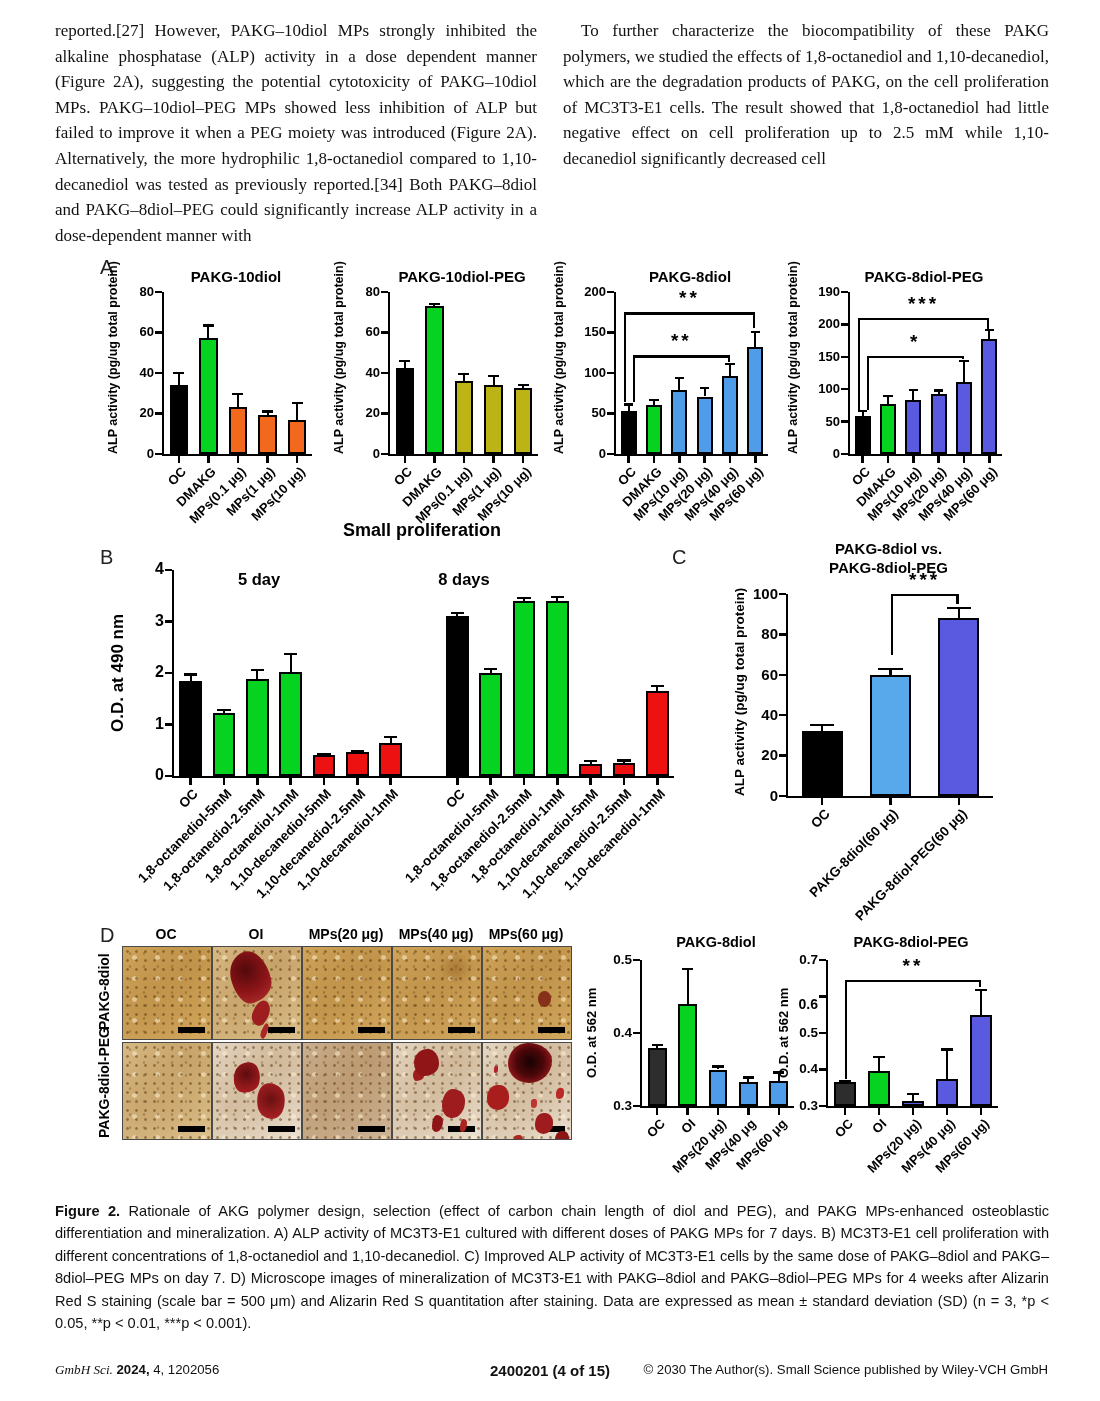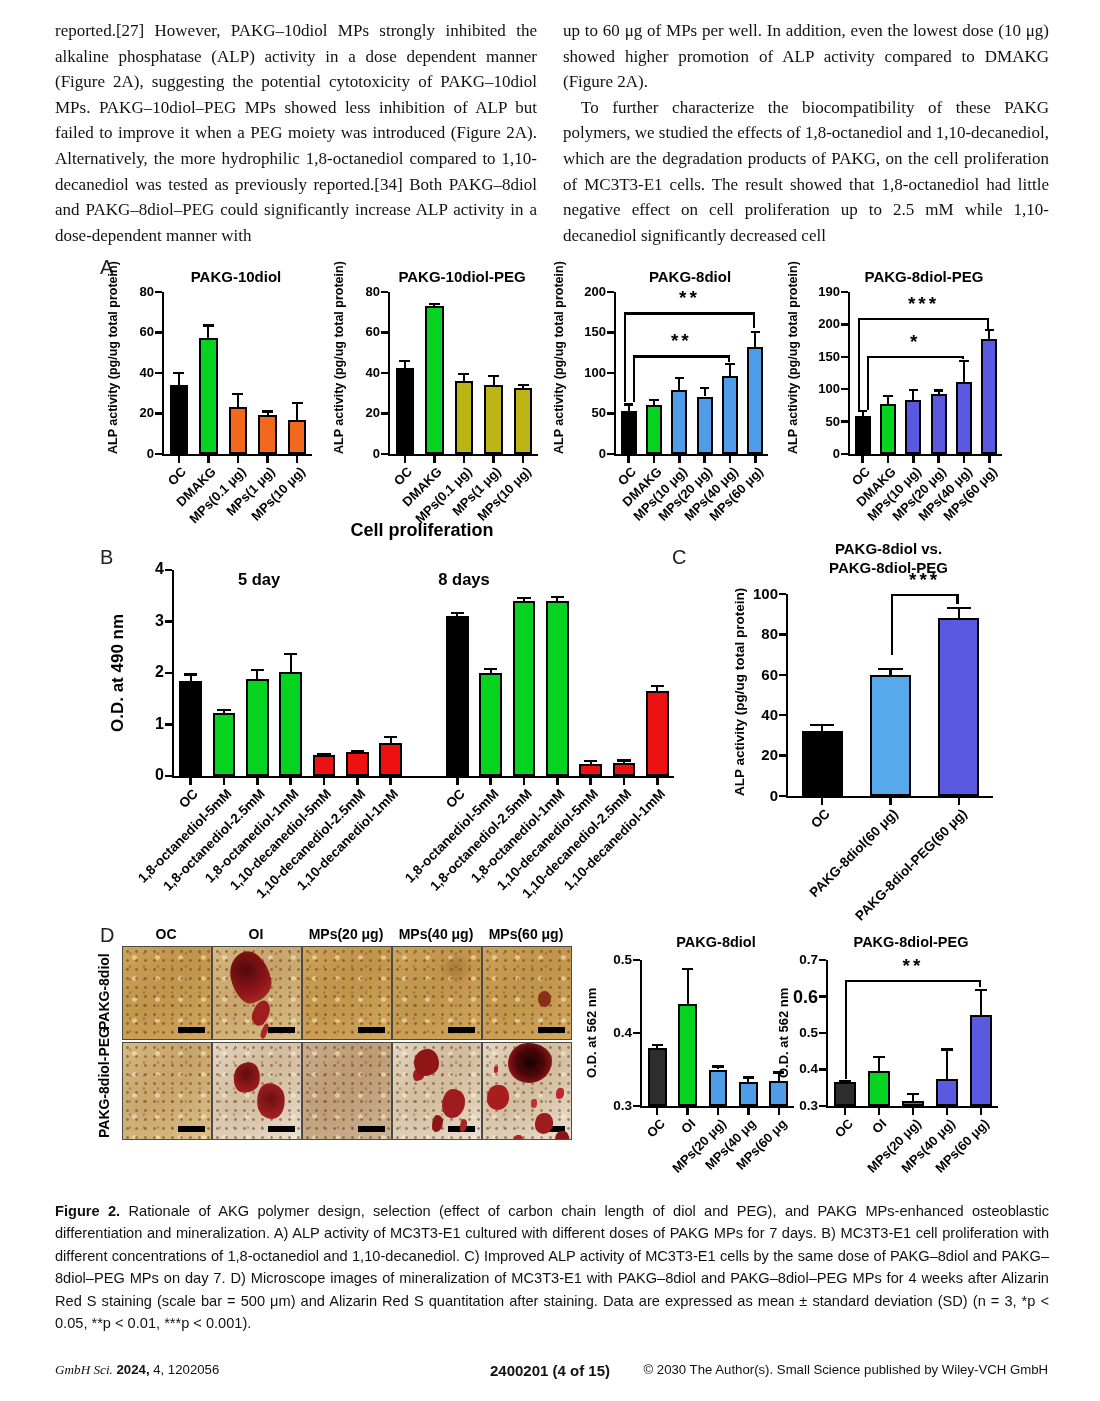--- a/index.html
+++ b/index.html
@@ -104,21 +104,20 @@
                       font-weight:bold; font-size:15px; }
   .footer .f-right  { position:absolute; right:52px; top:0; }
 </style>
 </head>
 <body>
 
 <div class="page">
 
   <p class="bodycol left">reported.[27] However, PAKG–10diol MPs strongly inhibited the alkaline phosphatase (ALP) activity in a dose dependent manner (Figure 2A), suggesting the potential cytotoxicity of PAKG–10diol MPs. PAKG–10diol–PEG MPs showed less inhibition of ALP but failed to improve it when a PEG moiety was introduced (Figure 2A). Alternatively, the more hydrophilic 1,8-octanediol compared to 1,10-decanediol was tested as previously reported.[34] Both PAKG–8diol and PAKG–8diol–PEG could significantly increase ALP activity in a dose-dependent manner with</p>
   <div class="bodycol right">
-    <p>up to 60 μg of MPs per well. In addition, even the lowest dose (10 μg) showed higher promotion of ALP activity compared to DMAKG (Figure 2A).</p>
     <p class="indent">To further characterize the biocompatibility of these PAKG polymers, we studied the effects of 1,8-octanediol and 1,10-decanediol, which are the degradation products of PAKG, on the cell proliferation of MC3T3-E1 cells. The result showed that 1,8-octanediol had little negative effect on cell proliferation up to 2.5 mM while 1,10-decanediol significantly decreased cell</p>
   </div>
 
   <div id="figure">
     <div class="panel-label" style="left:100px; top:256px;">A</div>
     <div class="panel-label" style="left:100px; top:546px;">B</div>
     <div class="panel-label" style="left:672px; top:546px;">C</div>
     <div class="panel-label" style="left:100px; top:924px;">D</div>
   <div class="chart" style="left: 98px; top: 262px; width: 224px; height: 285px;">
         <div class="c-title" style="left: 44px; top: 6px; width: 188px; font-size: 15px;">PAKG-10diol</div>
@@ -350,21 +349,21 @@
           <div class="brv" style="left: 16.6667px; top: 63.504px; width: 2.4px; height: 54.432px;"></div>
           <div class="brv" style="left: 111.6px; top: 63.504px; width: 2.4px; height: 3.888px;"></div>
           <div class="brt" style="left: 16.6667px; width: 97.3333px; top: 38.504px;">*</div>
           <div class="brh" style="left: 7.66667px; width: 131.667px; top: 25.92px; height: 2.4px;"></div>
           <div class="brv" style="left: 7.66667px; top: 25.92px; width: 2.4px; height: 92.016px;"></div>
           <div class="brv" style="left: 136.933px; top: 25.92px; width: 2.4px; height: 11.016px;"></div>
           <div class="brt" style="left: 7.66667px; width: 131.667px; top: 0.92px;">***</div>
         </div>
       </div>
       <div class="chart" style="left: 98px; top: 520px; width: 615px; height: 430px;">
-        <div class="c-title" style="left: 74px; top: 0px; width: 500px; font-size: 18px;">Cell proliferation</div>
+        <div class="c-title" style="left: 74px; top: 0px; width: 500px; font-size: 18px;">Small proliferation</div>
         <div class="c-ylab" style="left: 10px; top: 50px; height: 206px; font-size: 17px;">O.D. at 490 nm</div>
         <div class="plot" style="left: 74px; top: 50px; width: 500px; height: 206px;">
           <div class="ytick" style="top: 204.8px;"></div>
           <div class="ynum" style="top: 196.08px; font-size: 16px;">0</div>
           <div class="ytick" style="top: 153.3px;"></div>
           <div class="ynum" style="top: 144.58px; font-size: 16px;">1</div>
           <div class="ytick" style="top: 101.8px;"></div>
           <div class="ynum" style="top: 93.08px; font-size: 16px;">2</div>
           <div class="ytick" style="top: 50.3px;"></div>
           <div class="ynum" style="top: 41.58px; font-size: 16px;">3</div>
@@ -567,21 +566,21 @@
         <div class="c-title" style="left: 38px; top: 8px; width: 210px; font-size: 14.5px;">PAKG-8diol-PEG</div>
         <div class="c-ylab" style="left: 8px; top: 34px; height: 146px; font-size: 13px;">O.D. at 562 nm</div>
         <div class="plot" style="left: 58px; top: 34px; width: 170px; height: 146px;">
           <div class="ytick" style="top: 144.8px;"></div>
           <div class="ynum" style="top: 137.63px; font-size: 13.5px;">0.3</div>
           <div class="ytick" style="top: 108.3px;"></div>
           <div class="ynum" style="top: 101.13px; font-size: 13.5px;">0.4</div>
           <div class="ytick" style="top: 71.8px;"></div>
           <div class="ynum" style="top: 64.63px; font-size: 13.5px;">0.5</div>
           <div class="ytick" style="top: 35.3px;"></div>
-          <div class="ynum" style="top: 27px; font-size: 18px;">0.6</div>
+          <div class="ynum" style="top: 36px; font-size: 14px;">0.6</div>
           <div class="ytick" style="top: -1.2px;"></div>
           <div class="ynum" style="top: -8.37px; font-size: 13.5px;">0.7</div>
           <div class="bar" style="left: 6.46px; width: 21.08px; height: 23.725px; background: rgb(45, 45, 45);"></div>
           <div class="errv" style="left: 15.9px; top: 120.815px; height: 1.46px;"></div>
           <div class="errc" style="left: 10.676px; width: 12.648px; top: 119.715px;"></div>
           <div class="xtick" style="left: 15.8px; top: 148.4px;"></div>
           <div class="xlab" style="left: 17px; top: 156px;">
             <span style="font-size: 13px;">OC</span>
           </div>
           <div class="bar" style="left: 40.46px; width: 21.08px; height: 34.675px; background: rgb(5, 211, 32);"></div>

